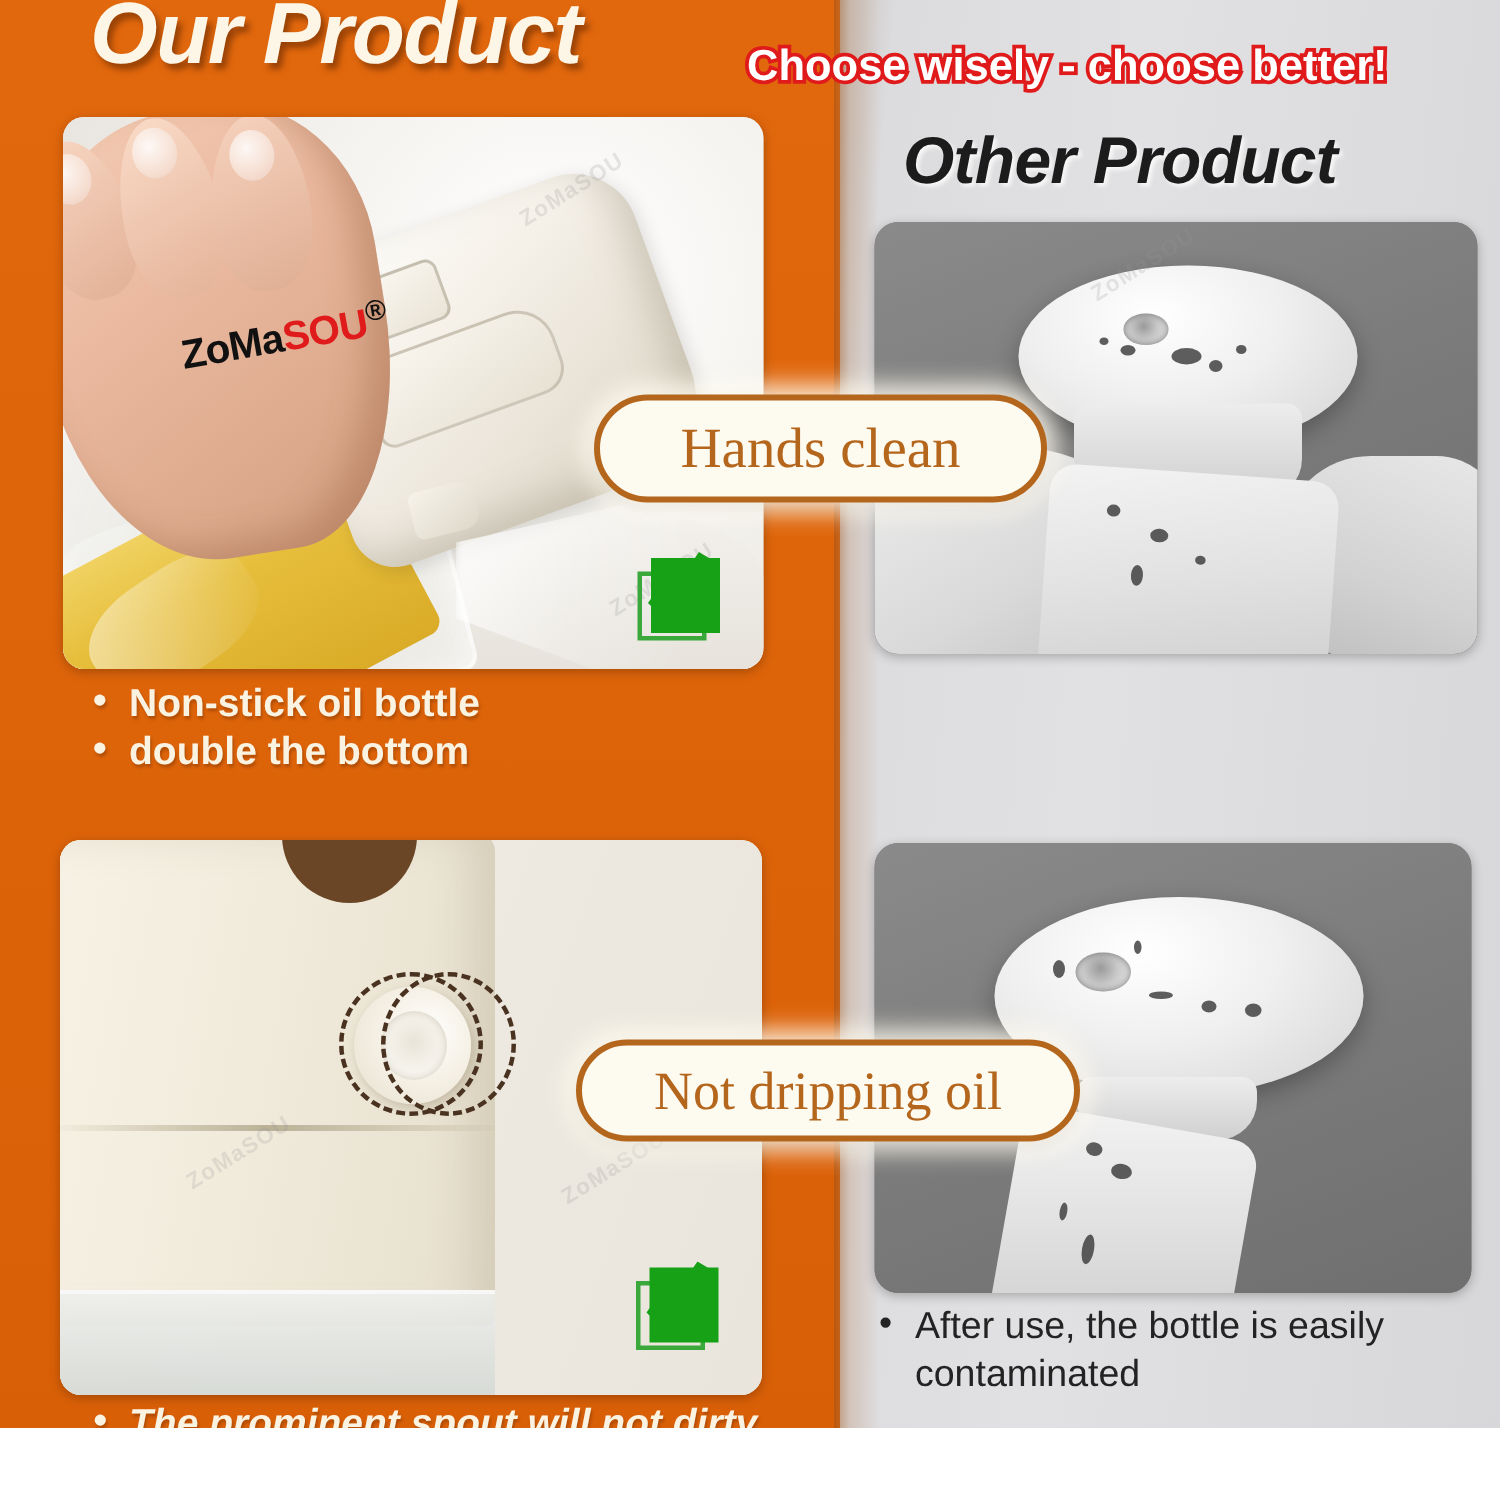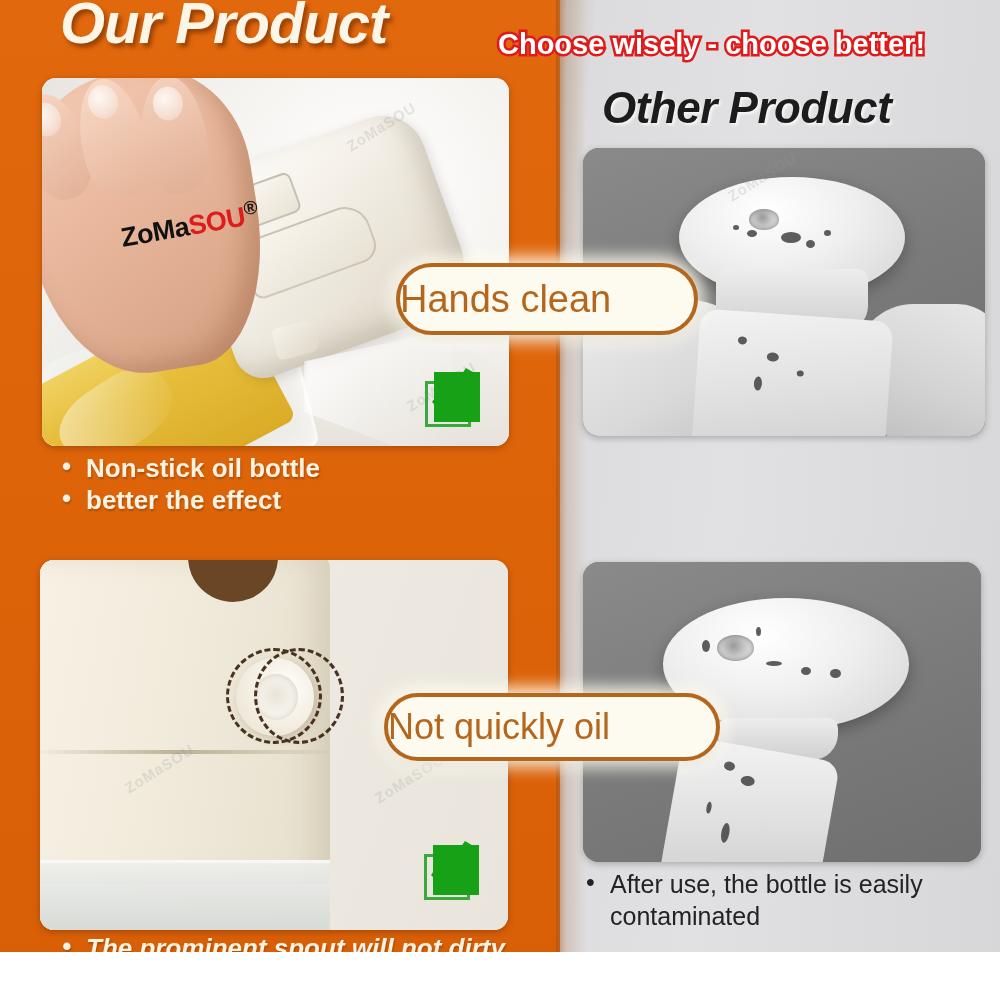--- a/index.html
+++ b/index.html
@@ -230,27 +230,28 @@
     background:radial-gradient(circle at 45% 40%, #9a9a9a 0%, #c9c9c9 45%, #efefef 100%);
     box-shadow:inset 0 0 5px rgba(0,0,0,.45);
   }
   .spot {
     position:absolute; border-radius:50%;
     background:#3a3a3a; opacity:.82;
   }
 
   
   .pill {
-    position:absolute; display:flex; align-items:center; 
+    position:absolute; display:flex; align-items:center; justify-content:center;
     background:#fdfaf0;
     border:4px solid #b5661d;
     border-radius:999px;
     box-shadow:0 0 16px 6px rgba(255,252,240,.9), 0 3px 8px rgba(0,0,0,.18);
     color:#b5661d;
     font-weight:normal;
+    font-family:Liberation Serif, serif;
   }
   .pill-hands { left:396px; top:263px; width:302px; height:72px; font-size:38px; }
   .pill-drip  { left:384px; top:693px; width:336px; height:68px; font-size:36px; }
 
   
   .check {
     position:absolute; width:46px; height:46px;
     border:3px solid #3aa83a;
   }
   .check::after {
@@ -408,37 +409,37 @@
       <div class="spot" style="left:40%; top:22%; width:14px; height:10px;"></div>
       <div class="spot" style="left:34%; top:60%; width:8px;  height:20px;"></div>
       <div class="spot" style="left:22%; top:46%; width:5px;  height:12px;"></div>
     </div>
   </div>
 
   <div class="pill pill-hands">
     <span>Hands clean</span>
   </div>
   <div class="pill pill-drip">
-    <span>Not quickly oil</span>
+    <span>Not dripping oil</span>
   </div>
 
   <div class="check check-1">
     <svg class="check-svg" width="66" height="62" viewBox="0 0 66 62">
       <path d="M12 34 L26 48 L56 6 L46 0 L25 30 L19 24 Z" fill="#17a117"></path>
     </svg>
   </div>
   <div class="check check-2">
     <svg class="check-svg" width="66" height="62" viewBox="0 0 66 62">
       <path d="M12 34 L26 48 L56 6 L46 0 L25 30 L19 24 Z" fill="#17a117"></path>
     </svg>
   </div>
 
   <ul class="bullets list-left-top">
     <li>Non-stick oil bottle</li>
-    <li>better the effect</li>
+    <li>double the bottom</li>
   </ul>
 
   <ul class="bullets list-left-bottom">
     <li>The prominent spout will not dirty the body of the bottle</li>
   </ul>
 
 
   <ul class="bullets list-right-bottom">
     <li>After use, the bottle is easily contaminated</li>
   </ul>

